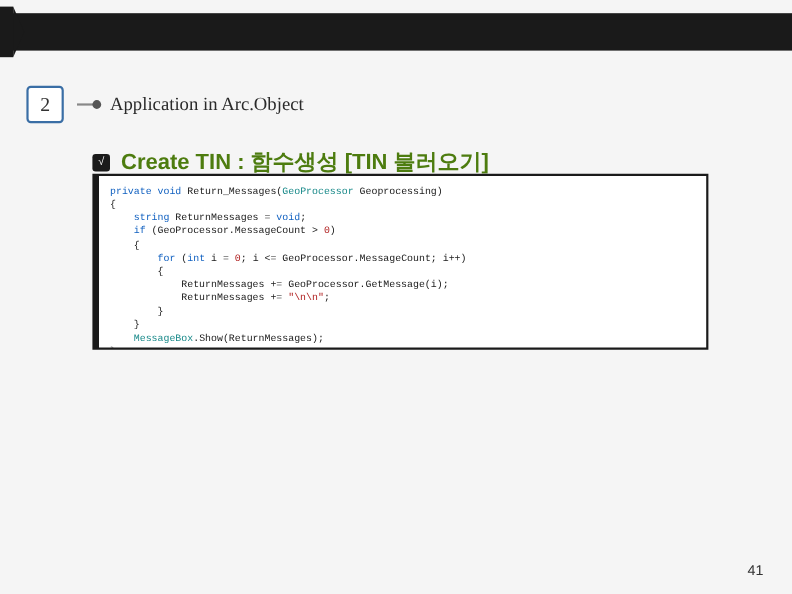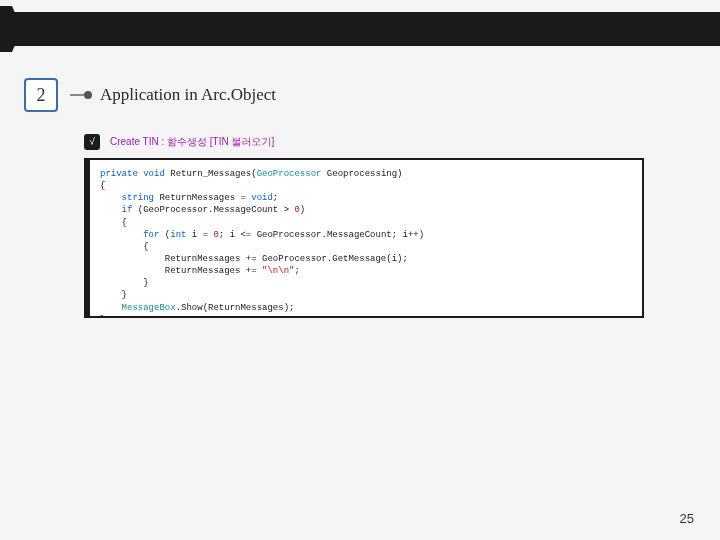--- a/index.html
+++ b/index.html
@@ -103,22 +103,23 @@
     background: #1a1a1a;
     border-radius: 3px;
     display: flex;
     align-items: center;
     justify-content: center;
     color: #fff;
     font-size: 10px;
     line-height: 1;
   }
   .sub-text {
-    font-size: 10px;
-    color: #a21caf;
+    font-size: 20px;
+    color: #4d7c0f;
+    font-weight: bold;
   }
 
   .code-panel {
     position: absolute;
     top: 158px;
     left: 84px;
     width: 560px;
     height: 160px;
     background: #fff;
     border-top: 2px solid #1a1a1a;
@@ -179,13 +180,13 @@
 <span class="kw">        for</span><span> (</span><span class="kw">int</span><span> i = </span><span class="num">0</span><span>; i &lt;= GeoProcessor.MessageCount; i++)</span>
 <span>        {</span>
 <span>            ReturnMessages += GeoProcessor.GetMessage(i);</span>
 <span>            ReturnMessages += </span><span class="str">"\n\n"</span><span>;</span>
 <span>        }</span>
 <span>    }</span>
 <span class="type">    MessageBox</span><span>.Show(ReturnMessages);</span>
 <span>}</span></pre>
 </div>
 
-<div class="page-num">25</div>
+<div class="page-num">41</div>
 
 </body></html>

